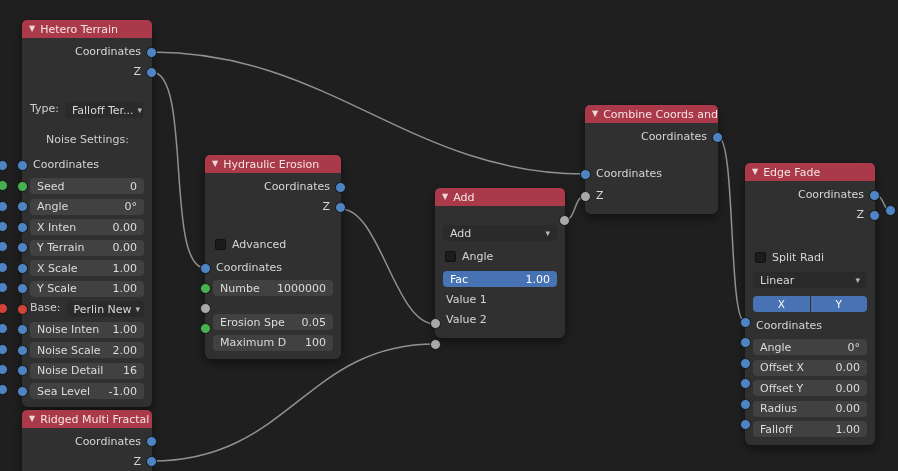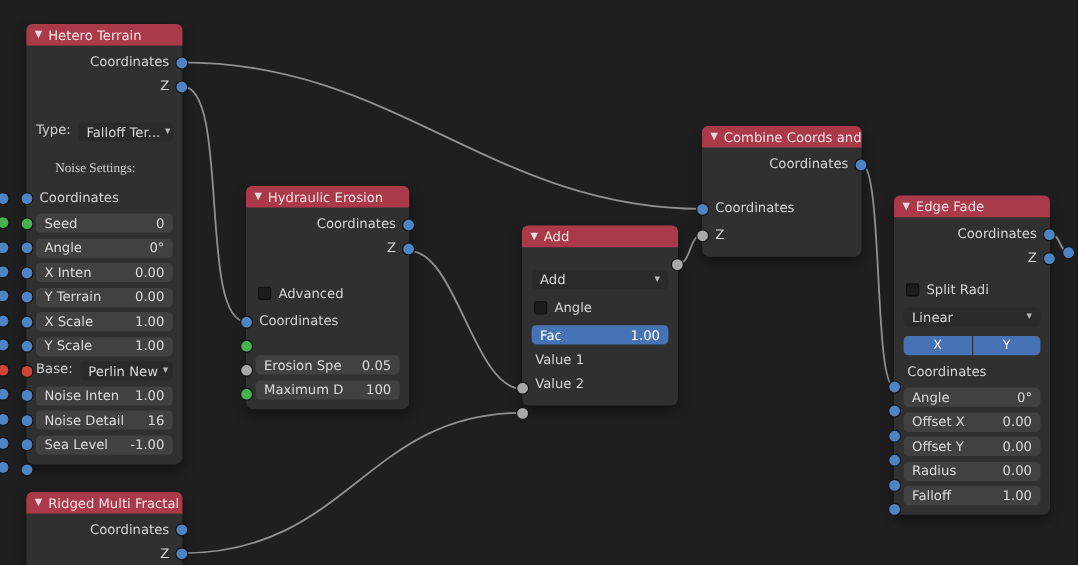--- a/index.html
+++ b/index.html
@@ -30,21 +30,21 @@
   .inline-row { display:flex; margin:0 8px; white-space:nowrap; }
   .inline-row .lbl { flex:0 0 auto; color:#cfcfcf; }
   .dd {
     height:16px; background:#2a2a2a; border-radius:4px; display:flex;
     align-items:center; justify-content:space-between; padding:0 7px;
     color:#d8d8d8; white-space:nowrap; overflow:hidden;
   }
   .dd .chev { font-size:9px; color:#b9b9b9; margin-left:4px; }
   .inline-row .dd { flex:1 1 auto; margin-left:6px; }
   .dd.block { margin:0 8px; }
-  .label-row { height:16px; line-height:16px; padding-left:24px; color:#cfcfcf; white-space:nowrap;font-family:Liberation Serif, serif; }
+  .label-row { height:16px; line-height:16px; padding-left:24px; color:#cfcfcf; white-space:nowrap; }
   .checkline { display:flex; align-items:center; gap:6px; height:16px; padding:0 10px; white-space:nowrap; }
   .cb { width:11px; height:11px; border-radius:2px; background:#1c1c1c; border:1px solid #101010; box-sizing:border-box; flex:0 0 auto; }
   .xy { display:flex; margin:0 8px; }
   .xy .btn {
     flex:1 1 0; height:16px; background:#4772b3; color:#fff;
     display:flex; align-items:center; justify-content:center; font-size:10.5px;
   }
   .xy .btn.first { border-radius:4px 0 0 4px; margin-right:1px; }
   .xy .btn.last { border-radius:0 4px 4px 0; }
   .socket {
@@ -136,20 +136,24 @@
     <div class="inline-row" style="margin-top:4.5px">
       <span class="lbl">Base:</span>
       <span class="dd">
         <span>Perlin New</span>
         <span class="chev">▾</span>
       </span>
     </div>
     <div class="field" style="margin-top:4.5px">
       <span>Noise Inten</span>
       <span>1.00</span>
+    </div>
+    <div class="field" style="margin-top:4.5px">
+      <span>Noise Scale</span>
+      <span>2.00</span>
     </div>
     <div class="field" style="margin-top:4.5px">
       <span>Noise Detail</span>
       <span>16</span>
     </div>
     <div class="field" style="margin-top:4.5px">
       <span>Sea Level</span>
       <span>-1.00</span>
     </div>
 
@@ -185,20 +189,24 @@
       <span class="tri">▼</span>
       <span>Hydraulic Erosion</span>
     </div>
     <div class="rowR" style="margin-top:4px"><span>Coordinates</span></div>
     <div class="rowR"><span>Z</span></div>
     <div class="checkline" style="margin-top:19px">
       <span class="cb"></span>
       <span>Advanced</span>
     </div>
     <div class="rowL" style="margin-top:6px"><span>Coordinates</span></div>
+    <div class="field" style="margin-top:2px">
+      <span>Numbe</span>
+      <span>1000000</span>
+    </div>
     <div class="field" style="margin-top:18px">
       <span>Erosion Spe</span>
       <span>0.05</span>
     </div>
     <div class="field" style="margin-top:4.5px">
       <span>Maximum D</span>
       <span>100</span>
     </div>
     <span class="socket sR c-blue" style="top:27px"></span>
     <span class="socket sR c-blue" style="top:47px"></span>
@@ -245,21 +253,21 @@
     <span class="socket sL c-gray" style="top:86px"></span>
   </div>
 
   <div class="node" style="left:745px;top:163px;width:130px">
     <div class="hdr">
       <span class="tri">▼</span>
       <span>Edge Fade</span>
     </div>
     <div class="rowR" style="margin-top:4px"><span>Coordinates</span></div>
     <div class="rowR"><span>Z</span></div>
-    <div class="checkline" style="margin-top:8px">
+    <div class="checkline" style="margin-top:24px">
       <span class="cb"></span>
       <span>Split Radi</span>
     </div>
     <div class="dd block" style="margin-top:7px">
       <span>Linear</span>
       <span class="chev">▾</span>
     </div>
     <div class="xy" style="margin-top:8px">
       <span class="btn first">X</span>
       <span class="btn last">Y</span>

